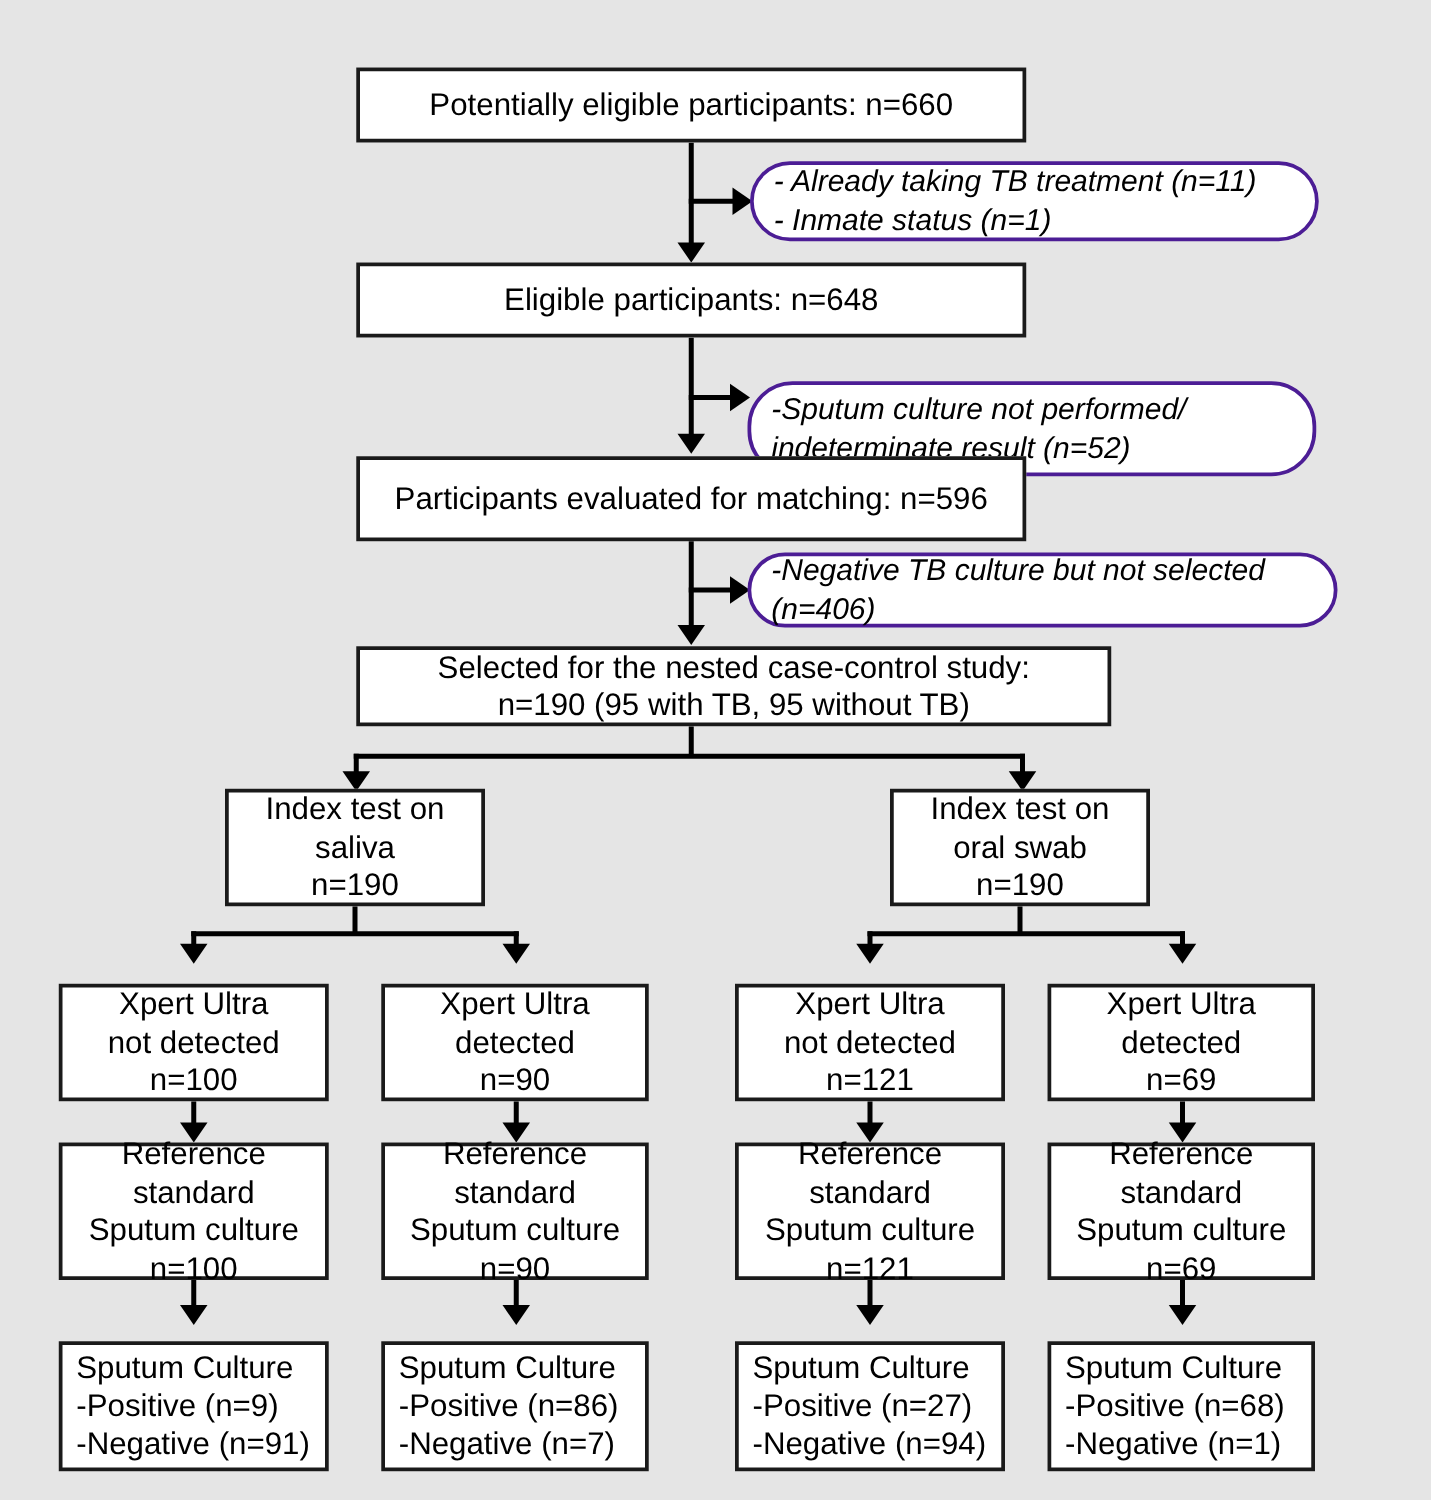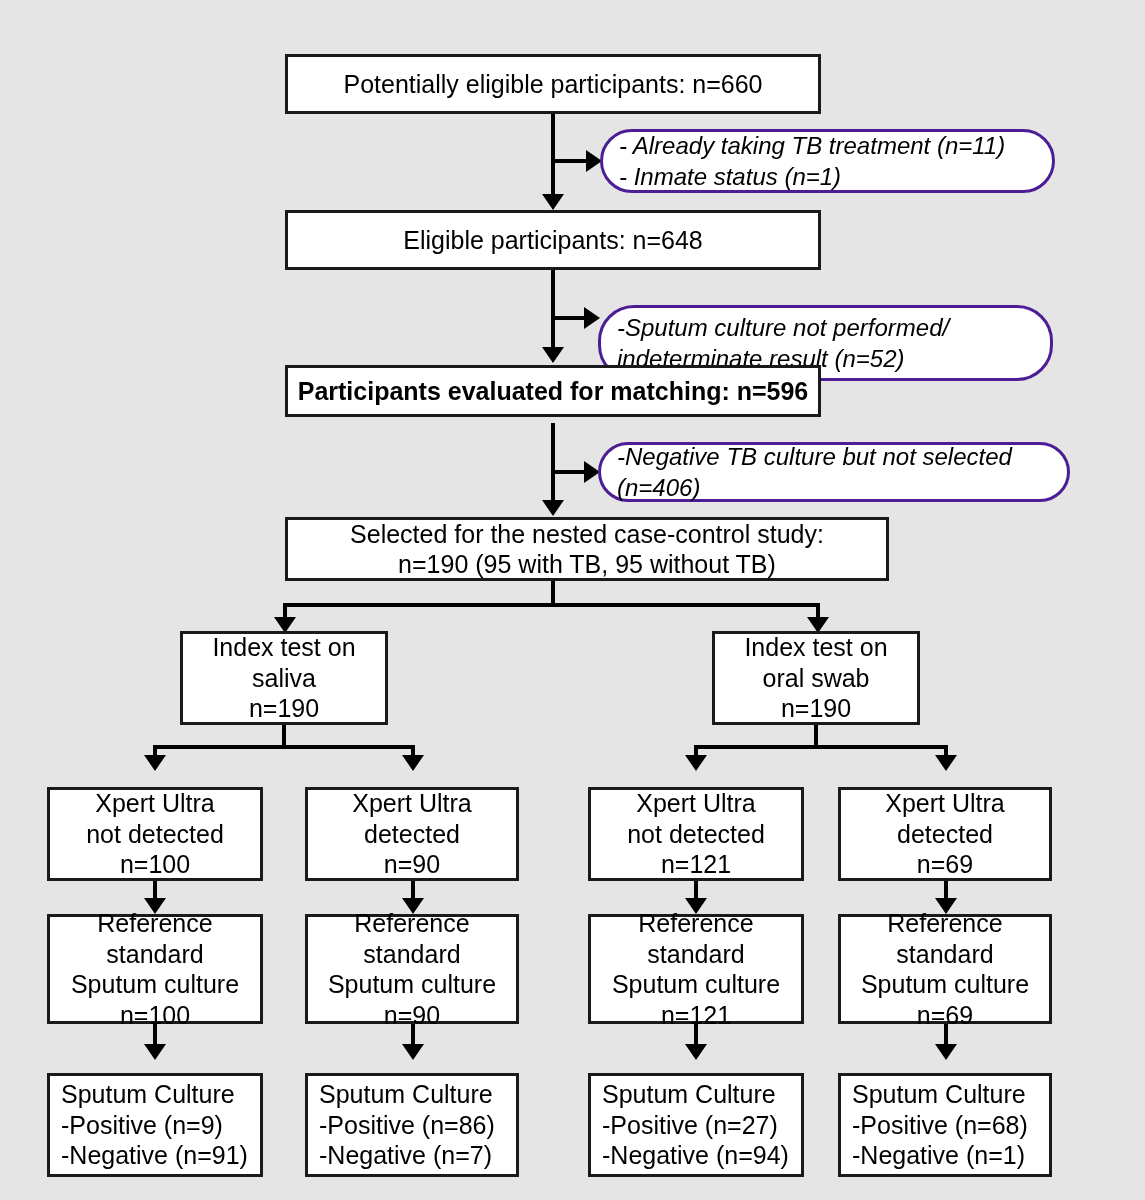--- a/index.html
+++ b/index.html
@@ -117,21 +117,21 @@
   <div class="vline" style="left:551px; top:270px; height:79px;"></div>
   <div class="arrow-down" style="left:542px; top:347px;"></div>
   <div class="hline" style="left:551px; top:316px; width:38px;"></div>
   <div class="arrow-right" style="left:584px; top:307px;"></div>
 
   <div class="callout" style="left:598px; top:285px; width:455px; height:76px;margin-top:20px;">
     <span class="ln">-Sputum culture not performed/</span>
     <span class="ln">indeterminate result (n=52)</span>
   </div>
 
-  <div class="node" style="left:285px; top:365px; width:536px; height:52px;font-weight:bold;">
+  <div class="node" style="left:285px; top:365px; width:536px; height:68px;">
     <span class="ln">Participants evaluated for matching: n=596</span>
   </div>
 
   <div class="vline" style="left:551px; top:423px; height:79px;"></div>
   <div class="arrow-down" style="left:542px; top:500px;"></div>
   <div class="hline" style="left:551px; top:470px; width:38px;"></div>
   <div class="arrow-right" style="left:584px; top:461px;"></div>
 
   <div class="callout" style="left:598px; top:442px; width:472px; height:60px;">
     <span class="ln">-Negative TB culture but not selected (n=406)</span>

